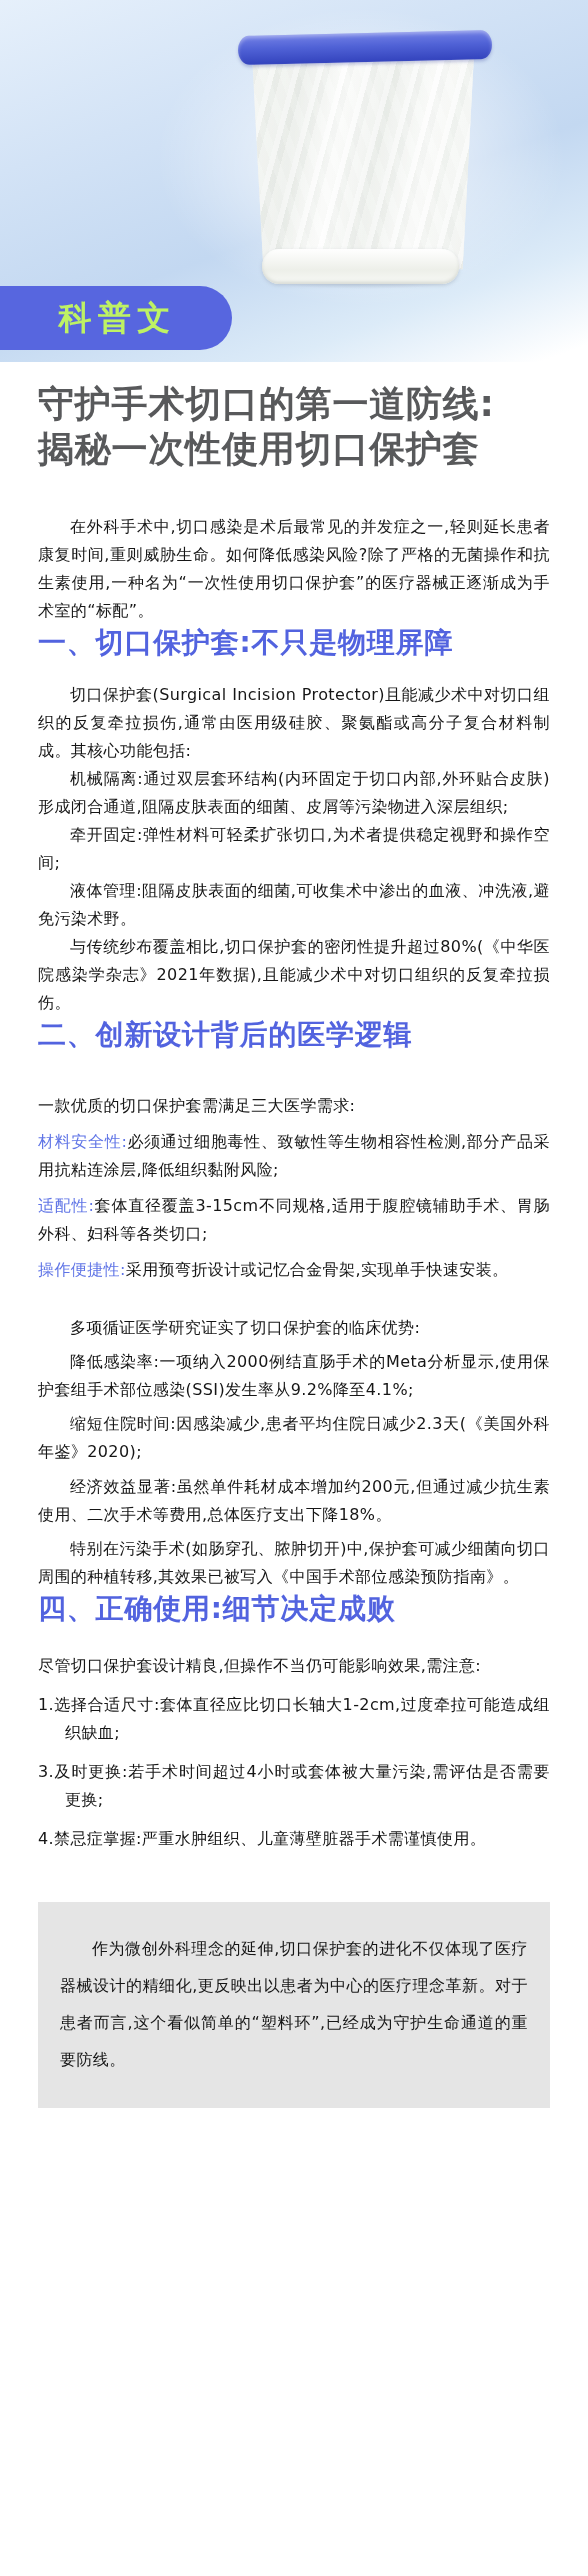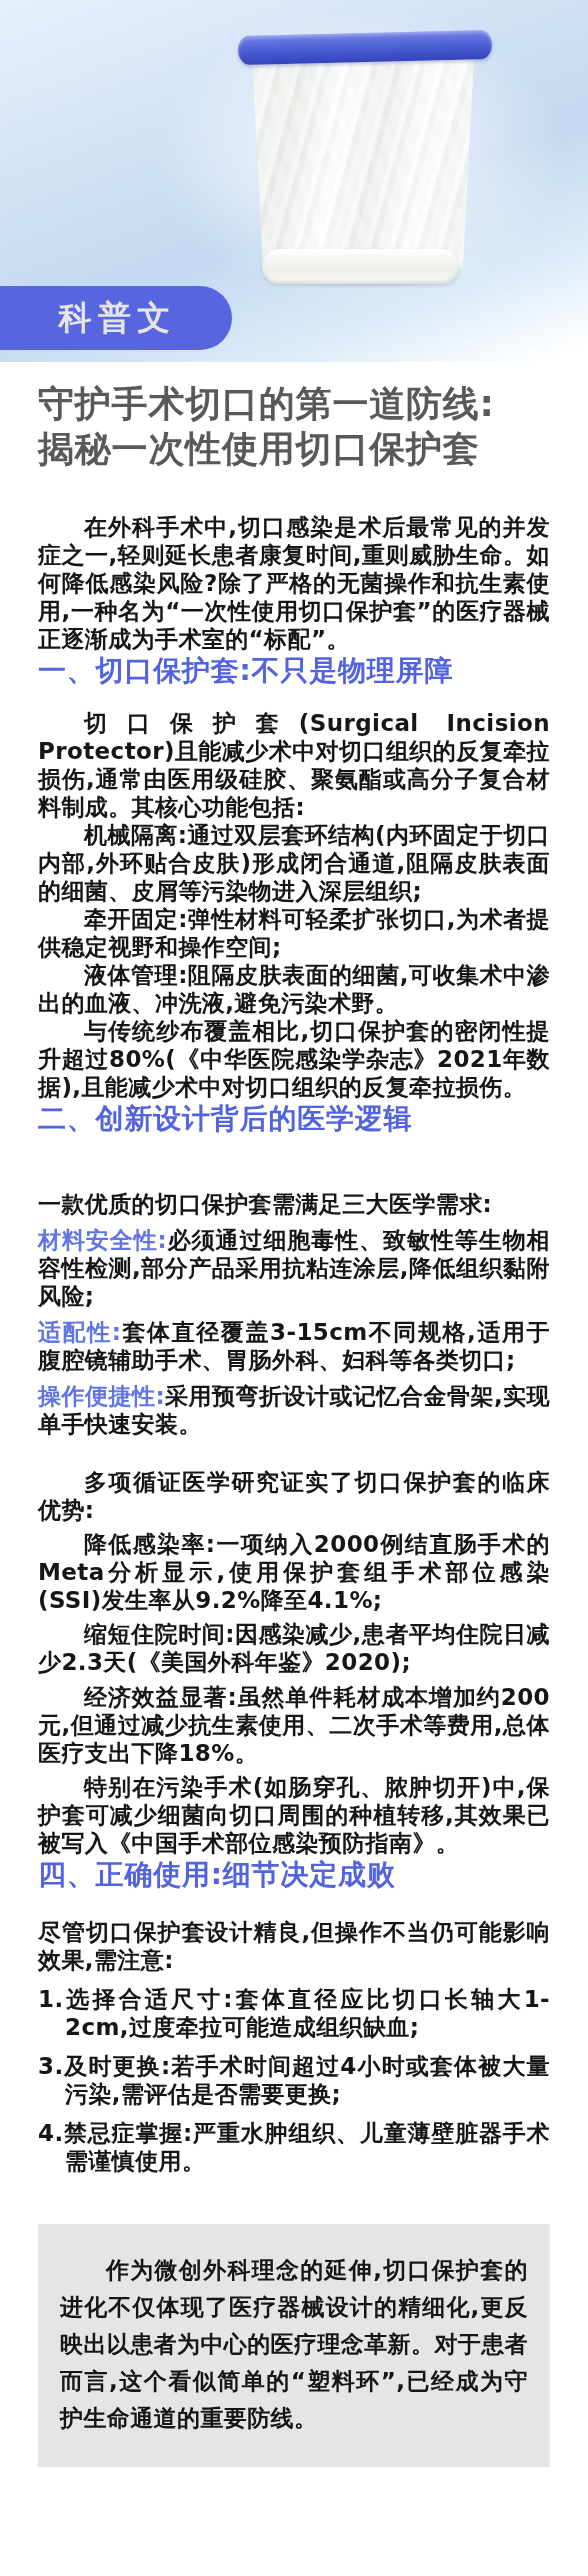--- a/index.html
+++ b/index.html
@@ -49,44 +49,44 @@
     position:absolute;left:20.4px;right:25px;bottom:0;height:35px;
     background:linear-gradient(180deg,#ffffff 0%,#edefe9 60%,#f8f9f6 100%);
     border-radius:17px;
     box-shadow:0 1.6px 3.9px rgba(140,150,165,.35), inset 0 -2.4px 3.1px rgba(210,214,208,.8);
   }
   
   .badge{
     position:absolute;left:0;top:286px;width:232px;height:64px;
     background:#5766DF;border-radius:0 35px 35px 0;
     display:flex;align-items:center;justify-content:center;
-    color:#e5e5e5;font-size:33px;font-weight:700;letter-spacing:6.3px;
+    color:#bef264;font-size:33px;font-weight:700;letter-spacing:6.3px;
     padding-left:3.1px;box-sizing:border-box;
   }
   
   .content{position:absolute;top:362px;left:0;width:588px;}
   .title{
     margin:19px 38px 0 38px;
     font-size:36px;line-height:45px;font-weight:900;color:#58595B;
     letter-spacing:0.8px;
   }
   .para{
-    margin:0 38px;font-size:23px;line-height:28px;font-weight:700;color:#161616;
+    margin:0 38px;font-size:16px;line-height:28px;font-weight:400;color:#161616;
     text-align:justify;letter-spacing:0.4px;
   }
   .intro{margin-top:42px;}
   .indent{text-indent:2em;}
   .hang{padding-left:27px;text-indent:-27px;margin-left:38px;}
   h2.sec{
     margin:0 38px;font-size:28px;line-height:36px;font-weight:900;color:#5263DF;
     letter-spacing:0.8px;
   }
   .lbl{color:#5F74E6;}
   .mt-sec1{margin-top:69px;} .mt-body1{margin-top:20.4px;}
-  .mt-sec2{margin-top:53px;} .mt-body2{margin-top:53px;}
+  .mt-sec2{margin-top:53px;} .mt-body2{margin-top:39px;}
   .mt-item-s{margin-top:7.8px;}
   .mt-sec3{margin-top:33px;} .mt-body3{margin-top:30px;}
   .mt-item-xs{margin-top:6.3px;}
   .mt-sec4{margin-top:52px;} .mt-body4{margin-top:25px;}
   .mt-item-m{margin-top:11px;}
   .concl{
     margin:49px 38px 0 38px;background:#e5e5e5;
     padding:28px 22px 30px 22px;
   }
   .concl .para{margin:0;line-height:37px;}

